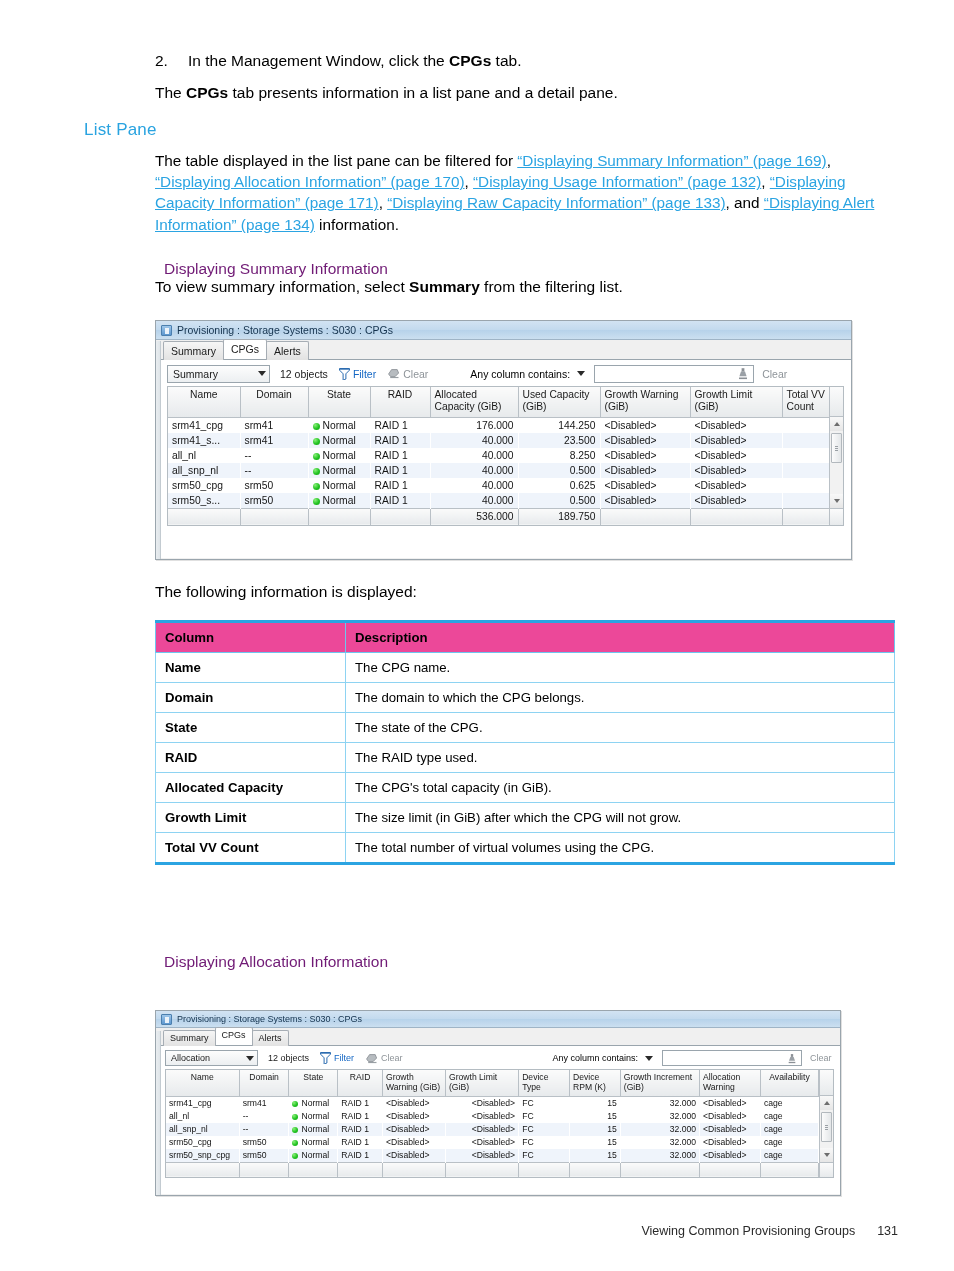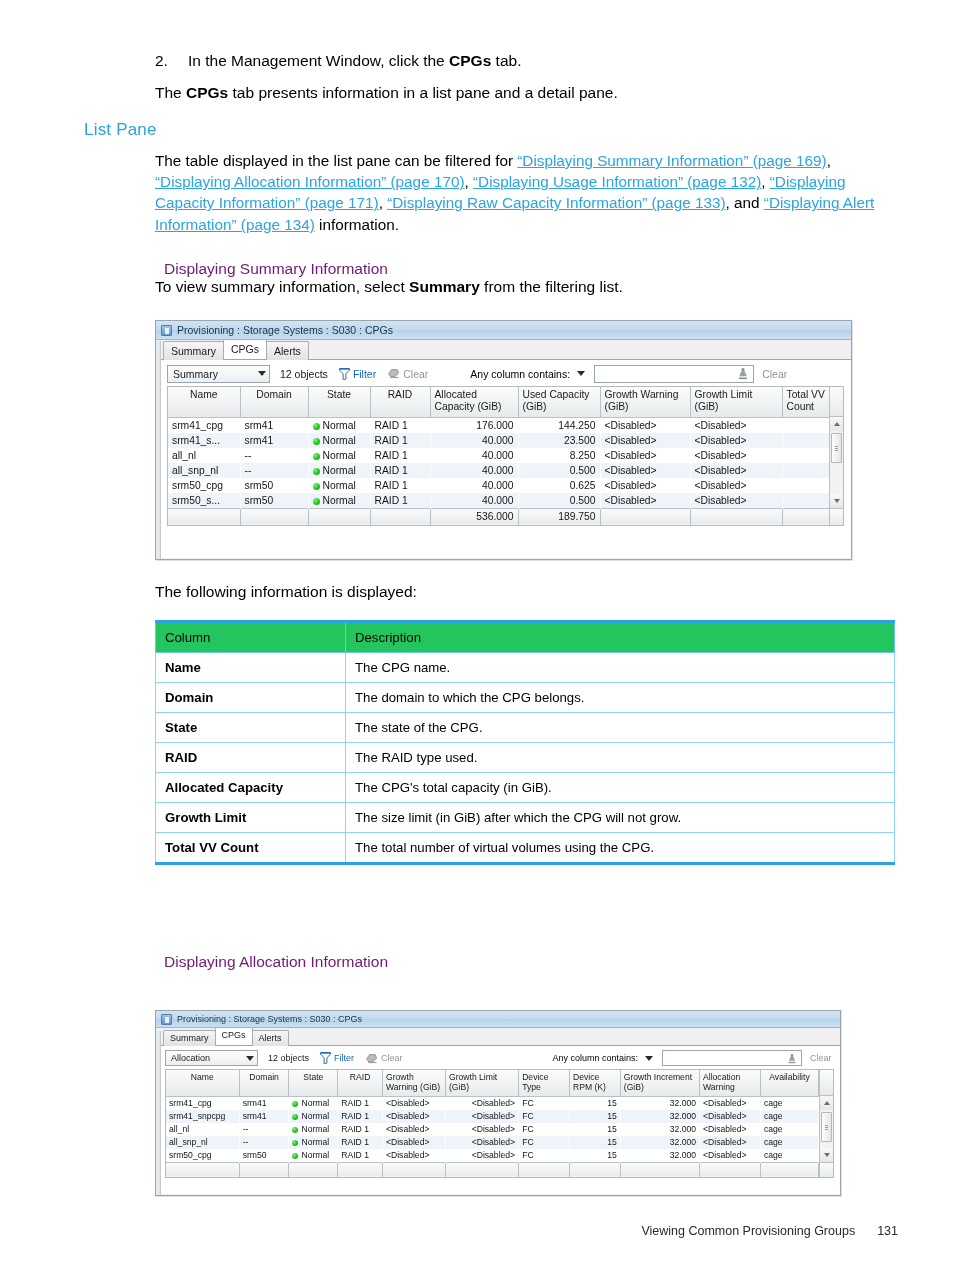--- a/index.html
+++ b/index.html
@@ -295,23 +295,23 @@
     position:absolute; left:155px; top:620px;
     width:740px;
     border-collapse:collapse;
     font-size:13.2px;
   }
   .desc-table thead th {
     border-top:3px solid #2ba4e2;
     border-bottom:1px solid #6ec6ef;
     border-left:1px solid #6ec6ef;
     border-right:1px solid #6ec6ef;
-    text-align:left; font-weight:400;
+    text-align:left; font-weight:700;
     padding:7px 9px;
-    background:#22c55e;
+    background:#ec4899;
   }
   .desc-table tbody td {
     border:1px solid #8ed3f2;
     padding:7px 9px;
     background:#ffffff;
     vertical-align:top;
   }
   .desc-table tbody tr:last-child td { border-bottom:3px solid #2ba4e2; }
   .desc-table td.col-col { width:190px; font-weight:700; }
 
@@ -661,61 +661,61 @@
                 <td class="state"><span class="dot"></span><span>Normal</span></td>
                 <td>RAID 1</td>
                 <td>&lt;Disabled&gt;</td>
                 <td class="num">&lt;Disabled&gt;</td>
                 <td>FC</td>
                 <td class="num">15</td>
                 <td class="num">32.000</td>
                 <td>&lt;Disabled&gt;</td>
                 <td>cage</td>
               </tr>
-              <tr class="alt">
-                <td>srm41_snpcpg</td>
-                <td>srm41</td>
+              <tr>
+                <td>all_nl</td>
+                <td>--</td>
                 <td class="state"><span class="dot"></span><span>Normal</span></td>
                 <td>RAID 1</td>
                 <td>&lt;Disabled&gt;</td>
                 <td class="num">&lt;Disabled&gt;</td>
                 <td>FC</td>
                 <td class="num">15</td>
                 <td class="num">32.000</td>
                 <td>&lt;Disabled&gt;</td>
                 <td>cage</td>
               </tr>
-              <tr>
-                <td>all_nl</td>
+              <tr class="alt">
+                <td>all_snp_nl</td>
                 <td>--</td>
                 <td class="state"><span class="dot"></span><span>Normal</span></td>
                 <td>RAID 1</td>
                 <td>&lt;Disabled&gt;</td>
                 <td class="num">&lt;Disabled&gt;</td>
                 <td>FC</td>
                 <td class="num">15</td>
                 <td class="num">32.000</td>
                 <td>&lt;Disabled&gt;</td>
                 <td>cage</td>
               </tr>
-              <tr class="alt">
-                <td>all_snp_nl</td>
-                <td>--</td>
+              <tr>
+                <td>srm50_cpg</td>
+                <td>srm50</td>
                 <td class="state"><span class="dot"></span><span>Normal</span></td>
                 <td>RAID 1</td>
                 <td>&lt;Disabled&gt;</td>
                 <td class="num">&lt;Disabled&gt;</td>
                 <td>FC</td>
                 <td class="num">15</td>
                 <td class="num">32.000</td>
                 <td>&lt;Disabled&gt;</td>
                 <td>cage</td>
               </tr>
-              <tr>
-                <td>srm50_cpg</td>
+              <tr class="alt">
+                <td>srm50_snp_cpg</td>
                 <td>srm50</td>
                 <td class="state"><span class="dot"></span><span>Normal</span></td>
                 <td>RAID 1</td>
                 <td>&lt;Disabled&gt;</td>
                 <td class="num">&lt;Disabled&gt;</td>
                 <td>FC</td>
                 <td class="num">15</td>
                 <td class="num">32.000</td>
                 <td>&lt;Disabled&gt;</td>
                 <td>cage</td>

